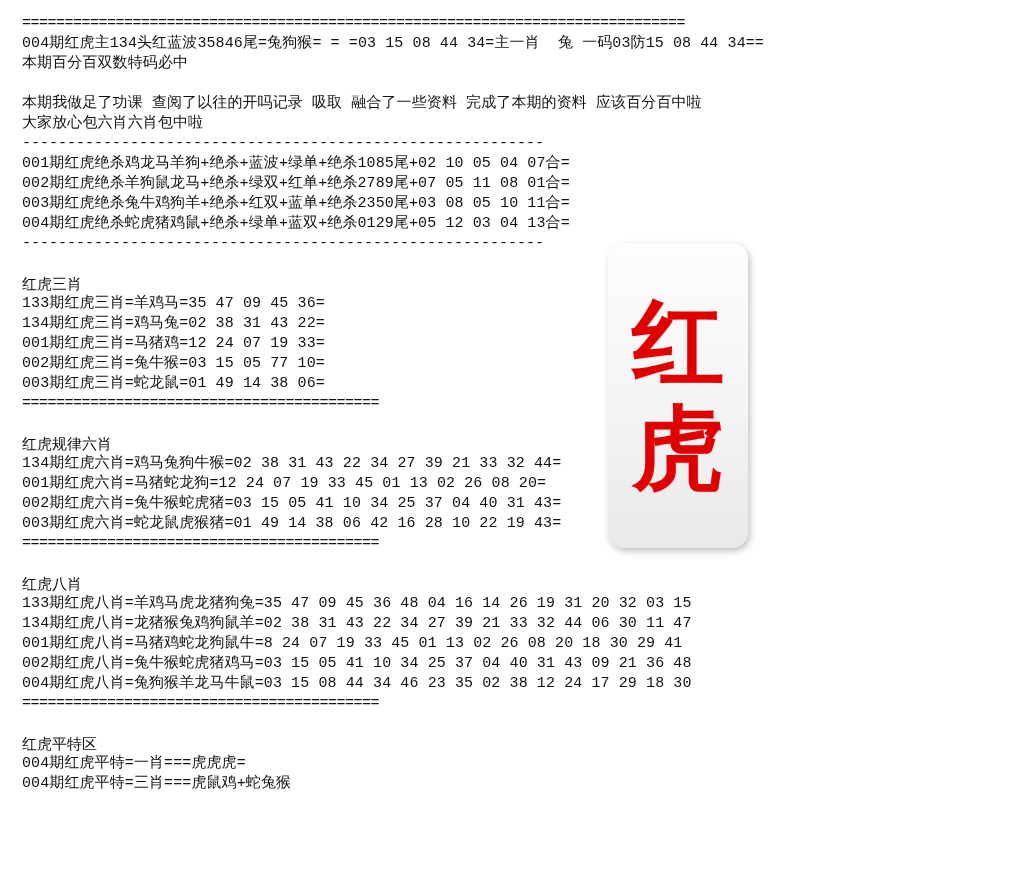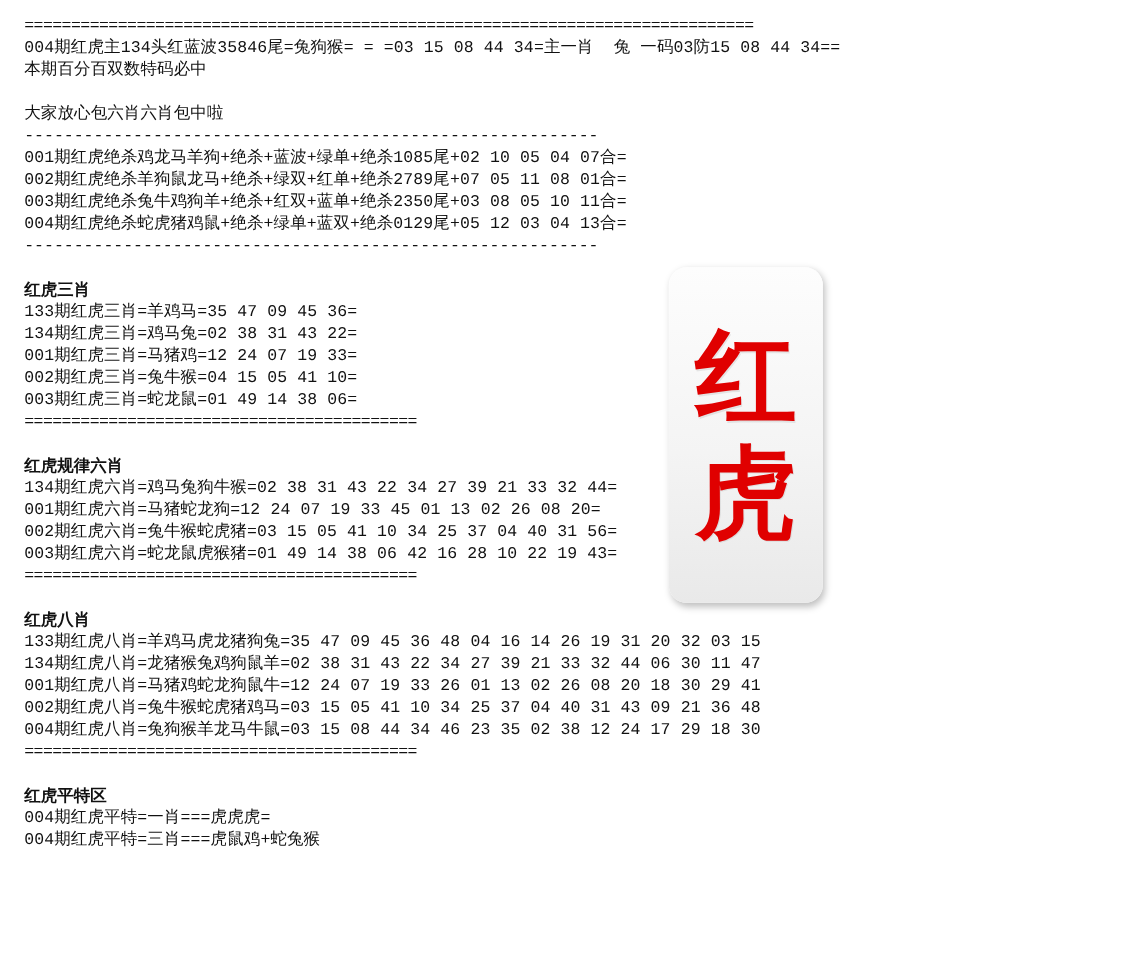--- a/index.html
+++ b/index.html
@@ -46,21 +46,20 @@
   .rule.dash {
     letter-spacing: 0px;
   }
   .blank {
     height: 20px;
   }
   .sect-title {
     font-size: 15px;
     line-height: 20px;
     white-space: pre;
-    font-weight: bold;
   }
   
   .logo-card {
     position: absolute;
     left: 608px;
     top: 243px;
     width: 140px;
     height: 305px;
     background: linear-gradient(180deg, #fdfdfd 0%, #f4f4f4 55%, #e9e9e9 100%);
     border-radius: 16px;
@@ -82,47 +81,48 @@
 </head>
 <body>
 
 <div id="page">
 
   <div class="content">
     <div class="rule">==============================================================================</div>
     <div class="line">004期红虎主134头红蓝波35846尾=兔狗猴= = =03 15 08 44 34=主一肖  兔 一码03防15 08 44 34==</div>
     <div class="line">本期百分百双数特码必中</div>
     <div class="blank"></div>
+    <div class="line">本期我做足了功课 查阅了以往的开吗记录 吸取 融合了一些资料 完成了本期的资料 应该百分百中啦</div>
     <div class="line">大家放心包六肖六肖包中啦</div>
     <div class="rule dash">----------------------------------------------------------</div>
     <div class="line">001期红虎绝杀鸡龙马羊狗+绝杀+蓝波+绿单+绝杀1085尾+02 10 05 04 07合=</div>
     <div class="line">002期红虎绝杀羊狗鼠龙马+绝杀+绿双+红单+绝杀2789尾+07 05 11 08 01合=</div>
     <div class="line">003期红虎绝杀兔牛鸡狗羊+绝杀+红双+蓝单+绝杀2350尾+03 08 05 10 11合=</div>
     <div class="line">004期红虎绝杀蛇虎猪鸡鼠+绝杀+绿单+蓝双+绝杀0129尾+05 12 03 04 13合=</div>
     <div class="rule dash">----------------------------------------------------------</div>
     <div class="blank"></div>
     <div class="sect-title">红虎三肖</div>
     <div class="line">133期红虎三肖=羊鸡马=35 47 09 45 36=</div>
     <div class="line">134期红虎三肖=鸡马兔=02 38 31 43 22=</div>
     <div class="line">001期红虎三肖=马猪鸡=12 24 07 19 33=</div>
-    <div class="line">002期红虎三肖=兔牛猴=04 15 05 41 10=</div>
+    <div class="line">002期红虎三肖=兔牛猴=03 15 05 77 10=</div>
     <div class="line">003期红虎三肖=蛇龙鼠=01 49 14 38 06=</div>
     <div class="rule">==========================================</div>
     <div class="blank"></div>
     <div class="sect-title">红虎规律六肖</div>
     <div class="line">134期红虎六肖=鸡马兔狗牛猴=02 38 31 43 22 34 27 39 21 33 32 44=</div>
     <div class="line">001期红虎六肖=马猪蛇龙狗=12 24 07 19 33 45 01 13 02 26 08 20=</div>
-    <div class="line">002期红虎六肖=兔牛猴蛇虎猪=03 15 05 41 10 34 25 37 04 40 31 56=</div>
+    <div class="line">002期红虎六肖=兔牛猴蛇虎猪=03 15 05 41 10 34 25 37 04 40 31 43=</div>
     <div class="line">003期红虎六肖=蛇龙鼠虎猴猪=01 49 14 38 06 42 16 28 10 22 19 43=</div>
     <div class="rule">==========================================</div>
     <div class="blank"></div>
     <div class="sect-title">红虎八肖</div>
     <div class="line">133期红虎八肖=羊鸡马虎龙猪狗兔=35 47 09 45 36 48 04 16 14 26 19 31 20 32 03 15</div>
     <div class="line">134期红虎八肖=龙猪猴兔鸡狗鼠羊=02 38 31 43 22 34 27 39 21 33 32 44 06 30 11 47</div>
-    <div class="line">001期红虎八肖=马猪鸡蛇龙狗鼠牛=12 24 07 19 33 26 01 13 02 26 08 20 18 30 29 41</div>
+    <div class="line">001期红虎八肖=马猪鸡蛇龙狗鼠牛=8 24 07 19 33 45 01 13 02 26 08 20 18 30 29 41</div>
     <div class="line">002期红虎八肖=兔牛猴蛇虎猪鸡马=03 15 05 41 10 34 25 37 04 40 31 43 09 21 36 48</div>
     <div class="line">004期红虎八肖=兔狗猴羊龙马牛鼠=03 15 08 44 34 46 23 35 02 38 12 24 17 29 18 30</div>
     <div class="rule">==========================================</div>
     <div class="blank"></div>
     <div class="sect-title">红虎平特区</div>
     <div class="line">004期红虎平特=一肖===虎虎虎=</div>
     <div class="line">004期红虎平特=三肖===虎鼠鸡+蛇兔猴</div>
 
   </div>
 

